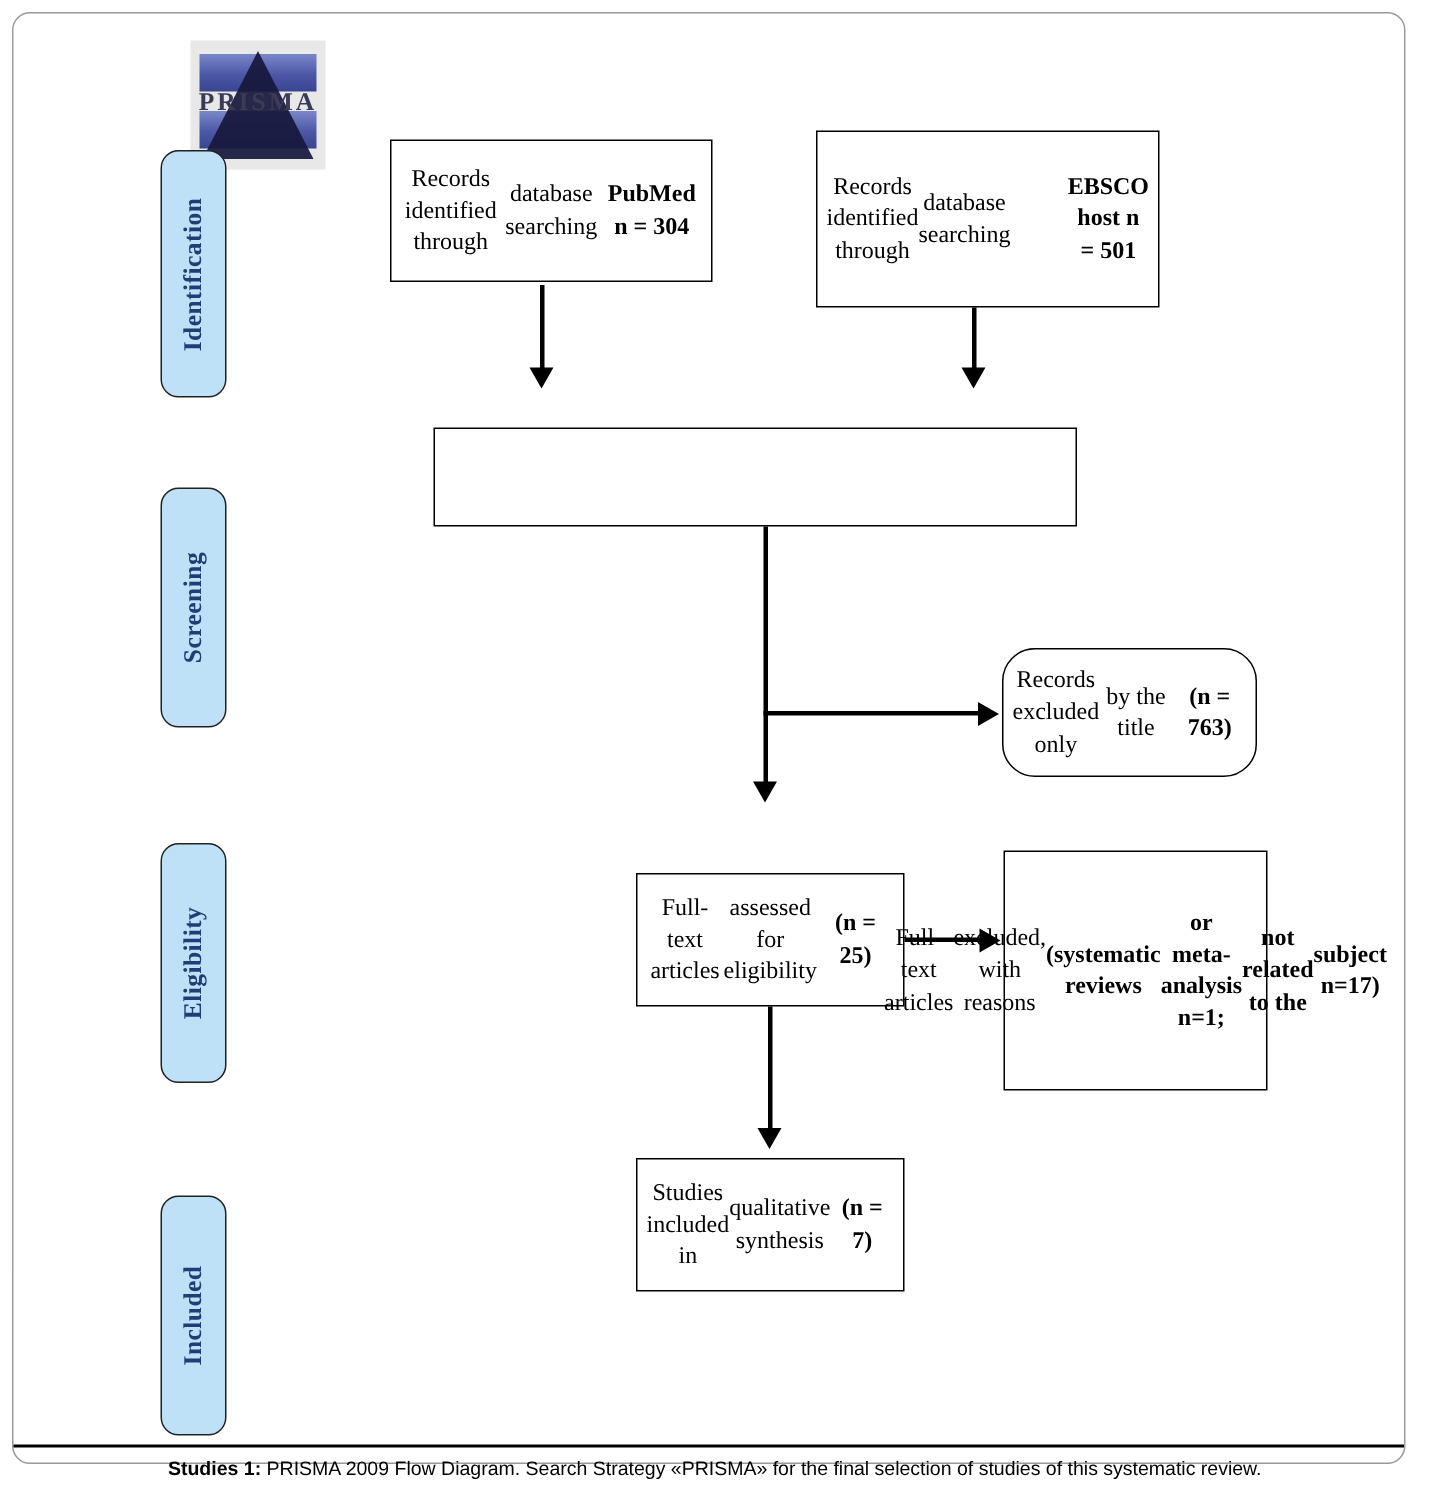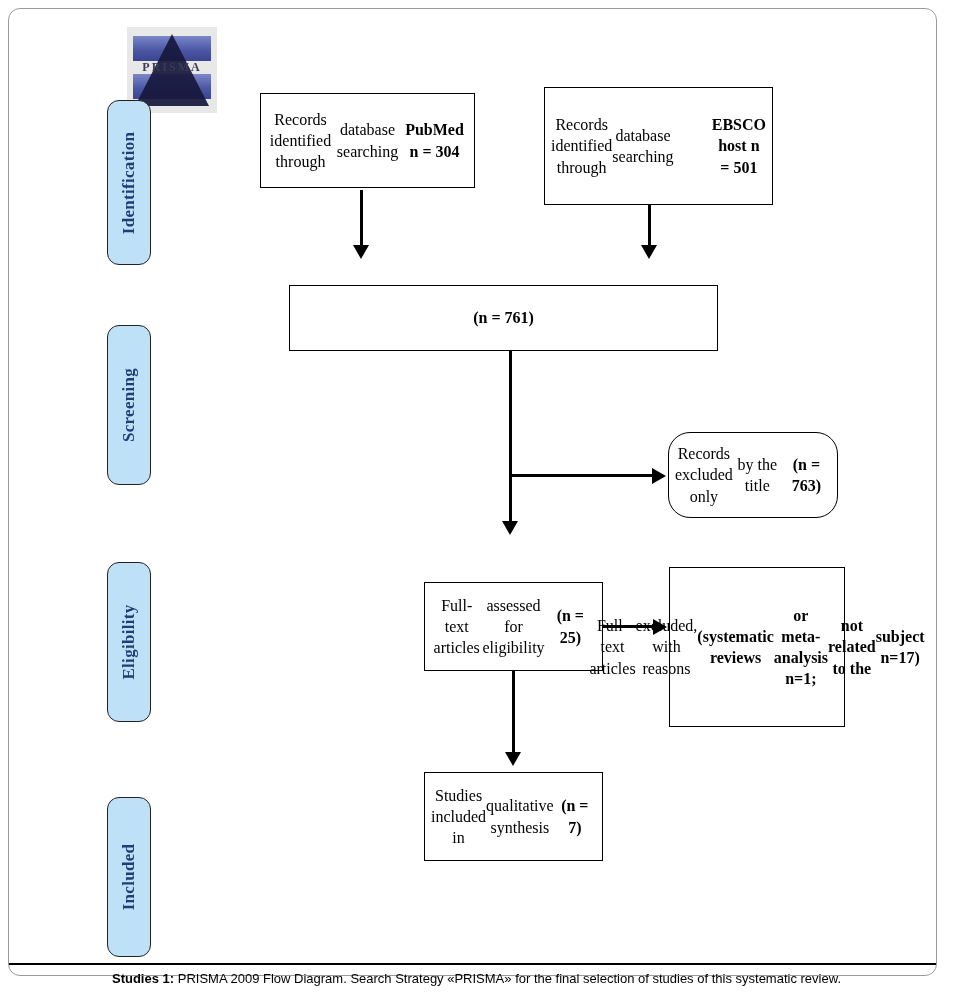--- a/index.html
+++ b/index.html
@@ -50,21 +50,21 @@
   .logo-bar.top { top: 9px; height: 25px; }
   .logo-bar.bottom { top: 47px; height: 25px; }
   .logo-word {
     position: absolute;
     left: 0;
     top: 33px;
     width: 90px;
     height: 15px;
     text-align: center;
     font-family: "Liberation Serif", serif;
-    font-size: 12px;
+    font-size: 17px;
     font-weight: bold;
     letter-spacing: 2px;
     color: #3b3b55;
     line-height: 15px;
   }
   .logo-triangle {
     position: absolute;
     left: 50%;
     top: 7px;
     transform: translateX(-50%);
@@ -212,21 +212,20 @@
     <span class="line b">EBSCO host n = 501</span>
   </div>
 
   <div class="vline" style="left:360px; top:190px; width:3px; height:58px;"></div>
   <div class="arrow-down" style="left:353px; top:245px;"></div>
 
   <div class="vline" style="left:648px; top:205px; width:3px; height:43px;"></div>
   <div class="arrow-down" style="left:641px; top:245px;"></div>
 
   <div class="box" style="left:289px; top:285px; width:429px; height:66px;">
-    <span class="line b">(n = 761)</span>
   </div>
 
   <div class="vline" style="left:509px; top:351px; width:3px; height:174px;"></div>
   <div class="arrow-down" style="left:502px; top:521px;"></div>
 
   <div class="hline" style="left:509px; top:474px; width:145px; height:3px;"></div>
   <div class="arrow-right" style="left:652px; top:468px;"></div>
 
   <div class="box" style="left:668px; top:432px; width:170px; height:86px;border-radius:22px;">
     <span class="line">Records excluded only</span>

